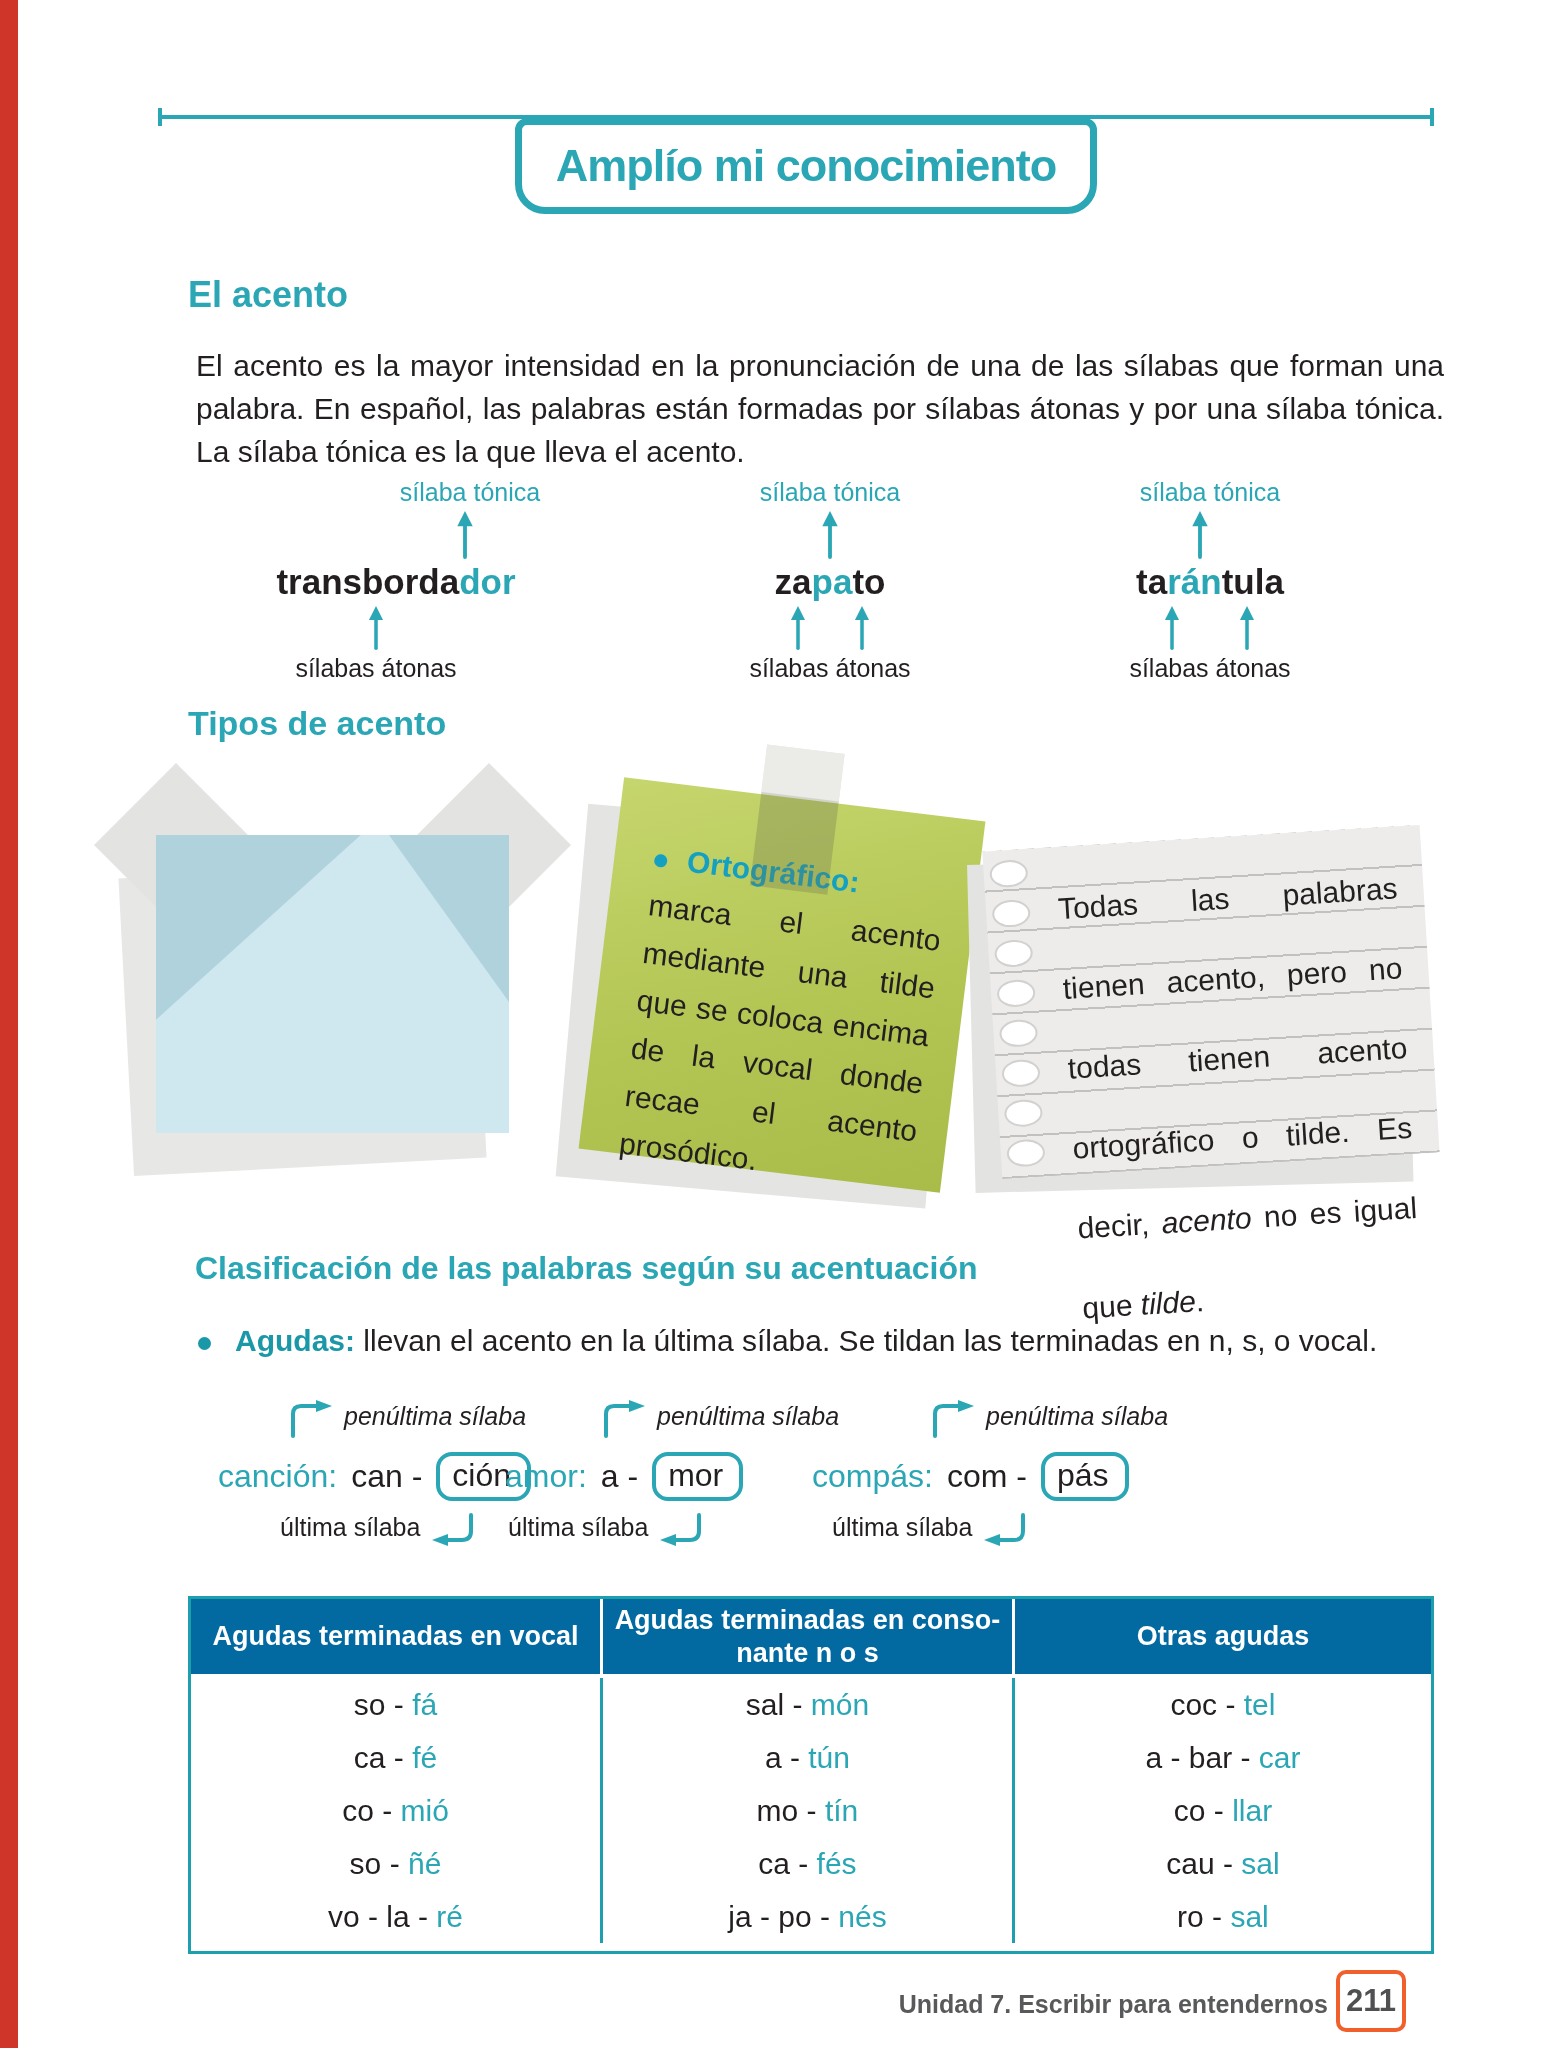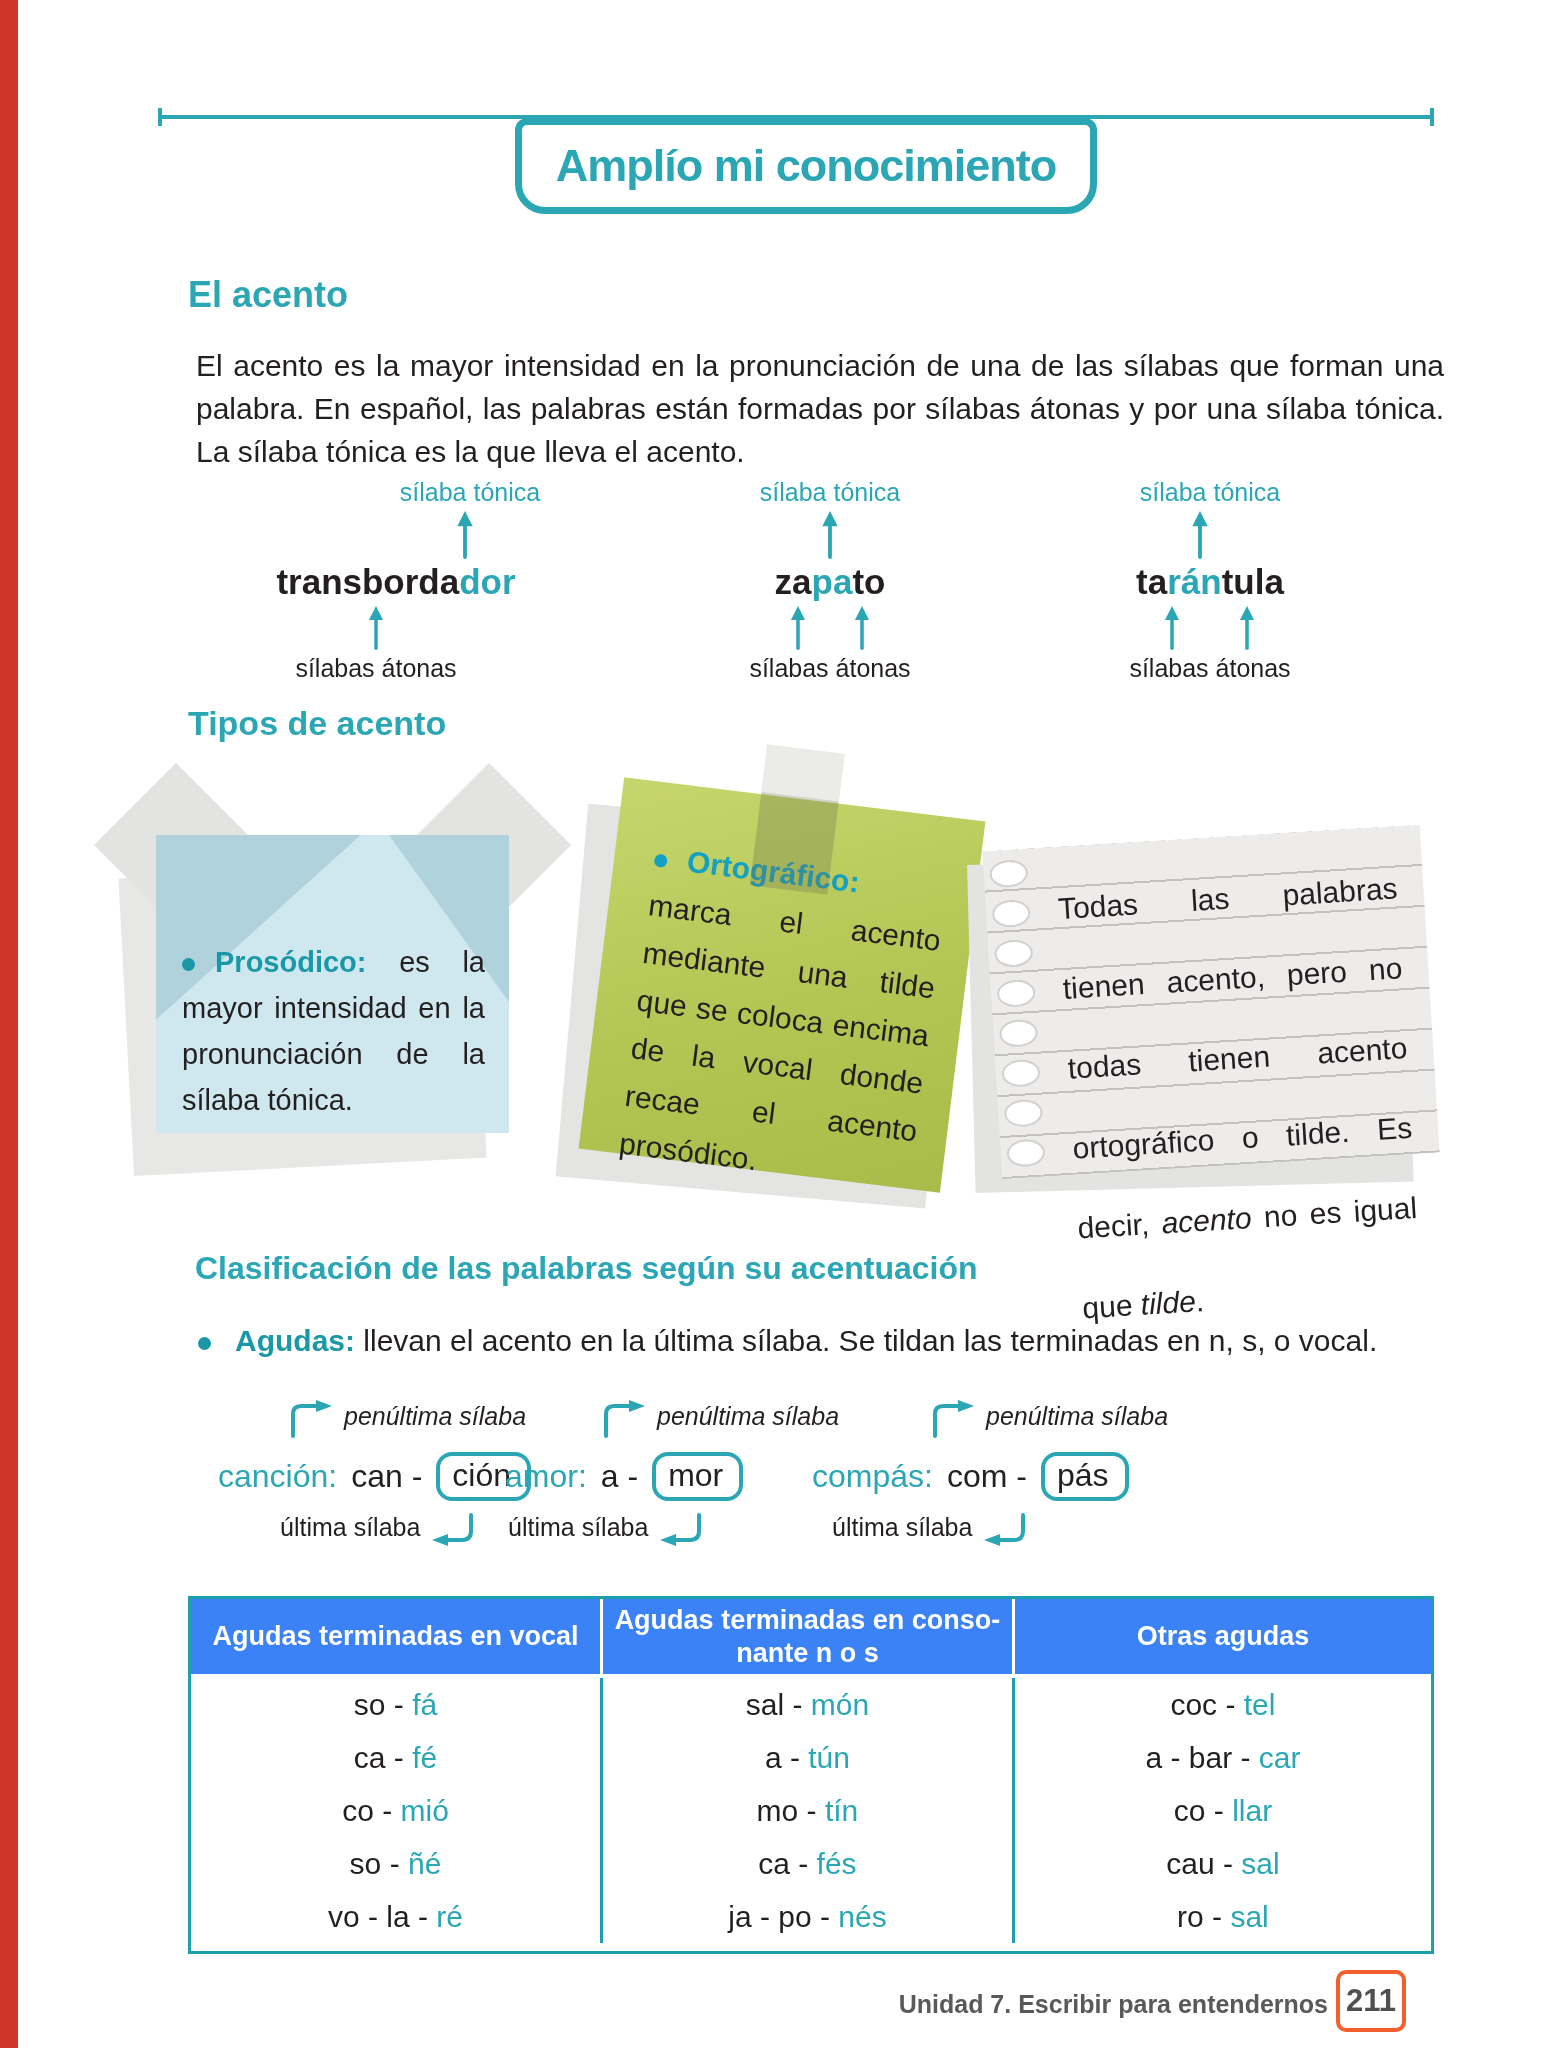--- a/index.html
+++ b/index.html
@@ -86,21 +86,21 @@
   .dg .r2{display:flex;align-items:center;gap:14px;margin-top:14px;font-size:32px;}
   .dg .r2 .wname{color:#2aa6b5;}
   .dg .r2 .boxed{border:4px solid #2aa6b5;border-radius:16px;padding:1px 16px 3px 12px;}
   .dg .r3{display:flex;align-items:flex-start;gap:10px;margin-top:12px;font-size:25px;}
   .dg1{left:218px;} .dg1 .r1{margin-left:70px;} .dg1 .r3{margin-left:62px;}
   .dg2{left:505px;} .dg2 .r1{margin-left:96px;} .dg2 .r3{margin-left:3px;}
   .dg3{left:812px;} .dg3 .r1{margin-left:118px;} .dg3 .r3{margin-left:20px;}
 
   
   .agudas-table{position:absolute;left:188px;top:1596px;width:1246px;border:3px solid #1e9fae;box-sizing:border-box;background:#fff;}
-  .t-head{display:grid;grid-template-columns:1fr 1fr 1.01fr;background:#3b82f6;}
+  .t-head{display:grid;grid-template-columns:1fr 1fr 1.01fr;background:#0369a1;}
   .t-head .hc{color:#fff;font-weight:bold;font-size:27px;text-align:center;white-space:pre-line;
     min-height:75px;display:flex;align-items:center;justify-content:center;padding:4px 10px;box-sizing:border-box;line-height:33px;}
   .t-head .hc.c0,.t-head .hc.c1{border-right:3px solid #ffffff;}
   .t-body{display:grid;grid-template-columns:1fr 1fr 1.01fr;grid-auto-rows:53px;padding:4px 0 8px 0;text-align:center;}
   .t-body .bc{display:flex;align-items:center;justify-content:center;font-size:30px;}
   .t-body .bc.c0,.t-body .bc.c1{border-right:3px solid #1e9fae;}
   .t-body .bc .t{color:#2aa6b5;white-space:pre;}
   .t-body .bc .b{white-space:pre;}
 
   
@@ -181,21 +181,20 @@
 
   <h2 class="h-teal h2">Tipos de acento</h2>
 
   <div class="nb-wrap">
     <div class="nb-shadow"></div>
     <div class="nb-tape l"></div>
     <div class="nb-tape r"></div>
     <div class="note-blue">
       <div class="nb-fold l"></div>
       <div class="nb-fold r"></div>
-      <div class="nb-text"><span class="dot"></span><span class="term-teal">Prosódico:</span><span> es la mayor intensidad en la pronunciación de la sílaba tónica.</span></div>
     </div>
   </div>
 
   <div class="ng-wrap">
     <div class="ng-shadow"></div>
     <div class="note-green">
       <div class="ng-text"><span class="dot blue"></span><span class="term-blue">Ortográfico:</span><span> marca el acento mediante una tilde que se coloca encima de la vocal donde recae el acento prosódico.</span></div>
     </div>
     <div class="ng-tape"></div>
   </div>

